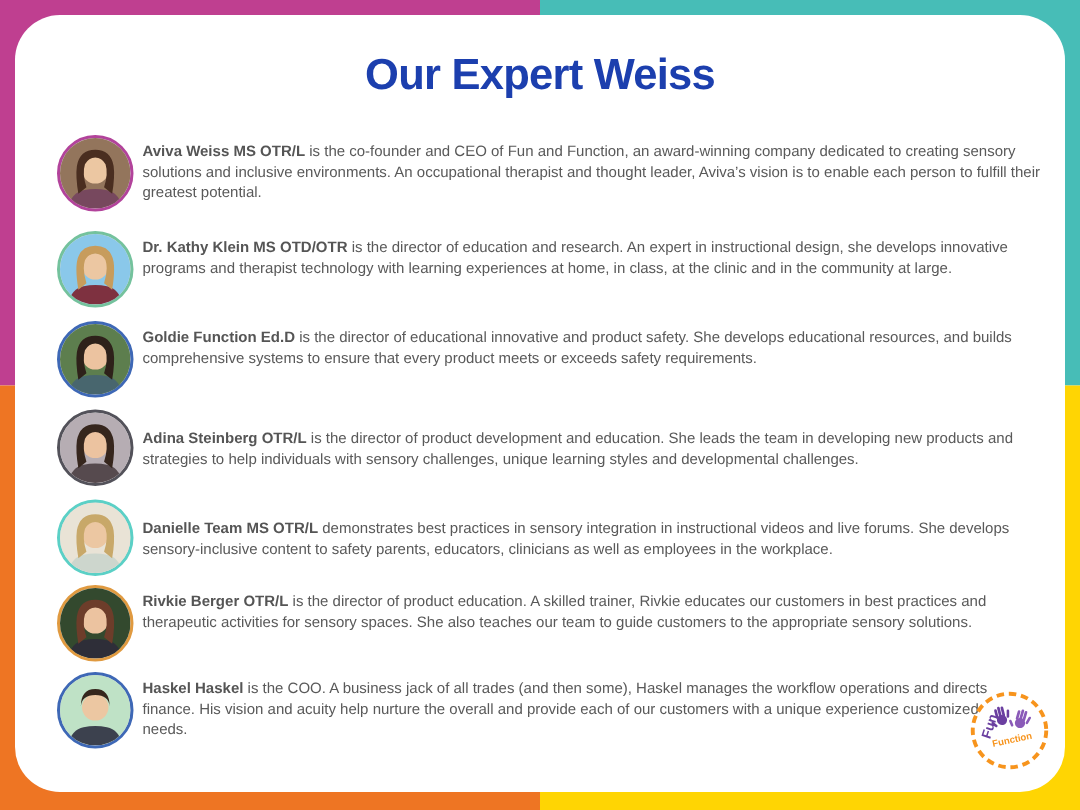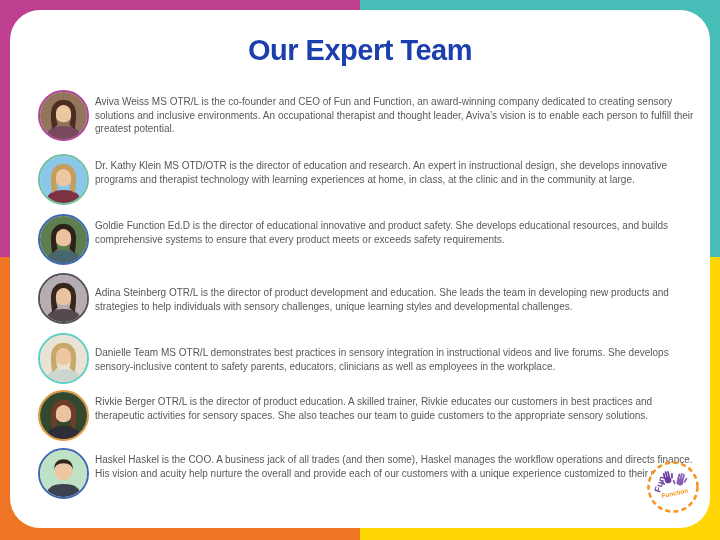--- a/index.html
+++ b/index.html
@@ -34,35 +34,35 @@
     position:absolute;left:0;top:0;width:47px;height:47px;
     border:2px solid #999;border-radius:50%;overflow:hidden;background:#ddd;
   }
   .avatar svg{display:block;width:100%;height:100%;}
   .bio{
     position:absolute;left:57px;top:0;width:600px;
     font-size:10px;line-height:13.5px;color:#595959;margin:0;padding-top:5px;
   }
   .member-row:nth-of-type(4) .bio,
   .member-row:nth-of-type(5) .bio{padding-top:13px;}
-  .bio .nm{font-weight:normal;color:#555555;}
+  .bio .nm{font-weight:bold;color:#555555;}
   .logo{position:absolute;left:646px;top:460px;width:54px;height:54px;z-index:5;}
   .logo svg{display:block;width:100%;height:100%;}
 </style>
 </head>
 <body>
 
 <div class="stage">
   <div class="quad tl"></div>
   <div class="quad tr"></div>
   <div class="quad bl"></div>
   <div class="quad br"></div>
 
   <div class="card">
-    <div class="title">Our Expert Team</div>
+    <div class="title">Our Expert Weiss</div>
     <div class="team-list">
   <div class="member-row">
     <div class="avatar" style="border-color: rgb(178, 67, 155);">
       <svg viewBox="0 0 48 48">
         <rect class="bg" x="0" y="0" width="48" height="48" fill="#93755c"></rect>
         <path class="shirt" d="M5 48 Q8 37 16 35.5 Q20 34.8 24 34.8 Q28 34.8 32 35.5 Q40 37 43 48 Z" fill="#77485e"></path>
         <circle class="face" cx="24" cy="22" r="9" fill="#ecc7a2"></circle>
         <path class="hair-long" d="M12.5 38 Q10.5 26 11.5 19 Q13.5 8 24 8 Q34.5 8 36.5 19 Q37.5 26 35.5 38 L30 33.5 Q33 24 31 17.8 Q28.4 13.2 24 13.2 Q19.6 13.2 17 17.8 Q15 24 18 33.5 Z" fill="#4a2e20"></path>
 
       </svg>

